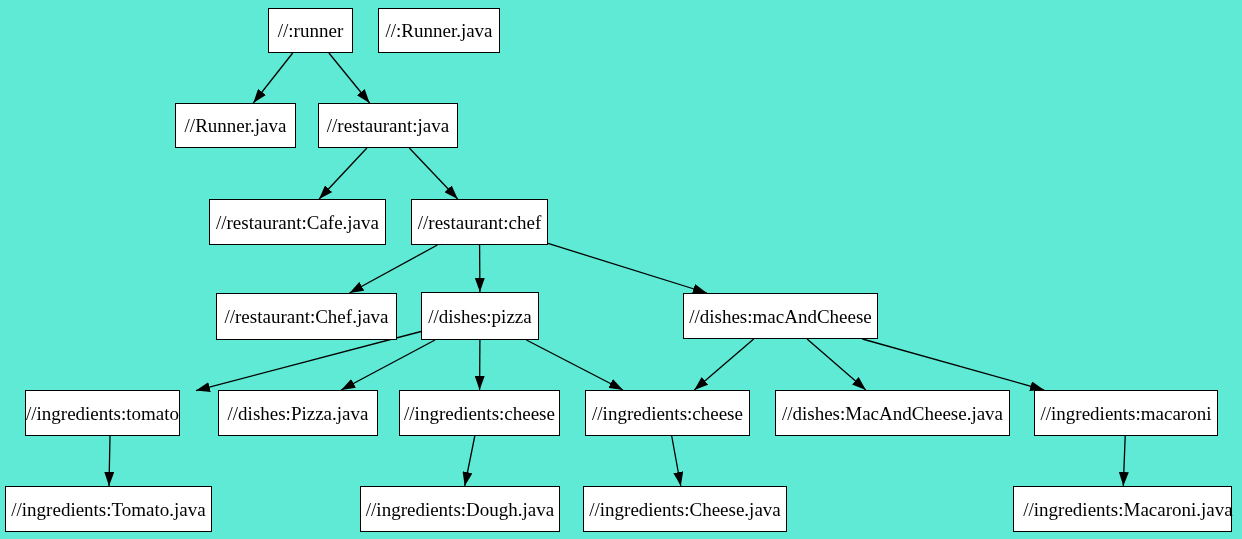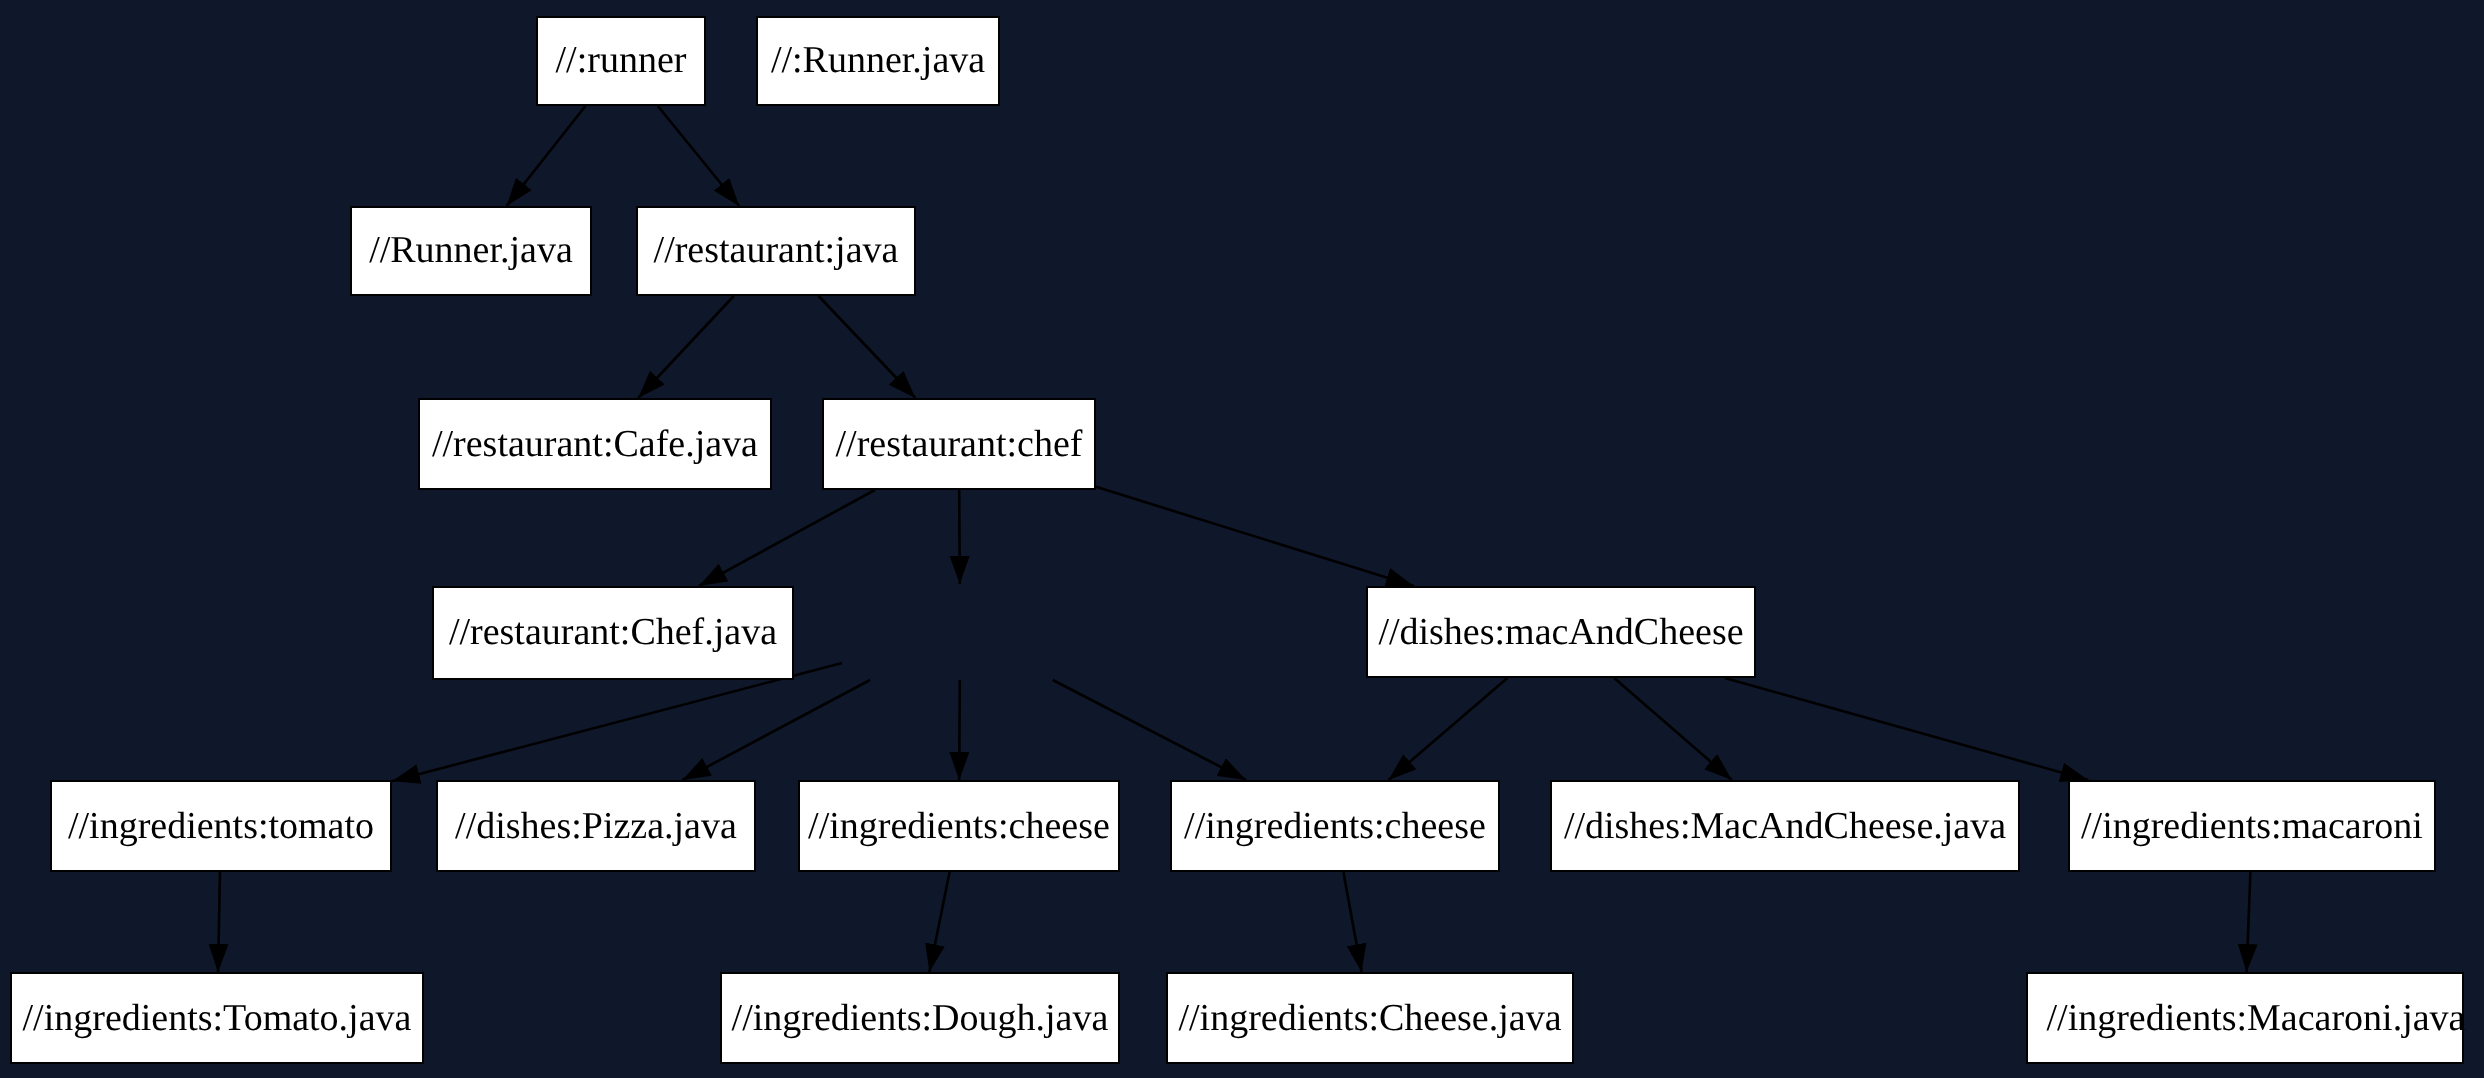--- a/index.html
+++ b/index.html
@@ -1,20 +1,20 @@
 <!DOCTYPE html>
 <html><head>
 <meta charset="utf-8">
 <style>
   html, body { margin: 0; padding: 0; background: #ffffff; }
   .stage {
     position: relative;
     width: 1242px;
     height: 539px;
-    background: #0f172a;
+    background: #5eead4;
     overflow: hidden;
     font-family: "Liberation Serif", serif;
   }
   .edge-layer {
     position: absolute;
     left: 0; top: 0;
     width: 1242px; height: 539px;
     pointer-events: none;
   }
   .node {
@@ -67,23 +67,24 @@
   <div class="node" style="left:268px;  top:8px;   width:85px;  height:45px;">//:runner</div>
   <div class="node" style="left:378px;  top:8px;   width:122px; height:45px;">//:Runner.java</div>
 
   <div class="node" style="left:175px;  top:103px; width:121px; height:45px;">//Runner.java</div>
   <div class="node" style="left:318px;  top:103px; width:140px; height:45px;">//restaurant:java</div>
 
   <div class="node" style="left:209px;  top:199px; width:177px; height:46px;">//restaurant:Cafe.java</div>
   <div class="node" style="left:411px;  top:199px; width:137px; height:46px;">//restaurant:chef</div>
 
   <div class="node" style="left:216px;  top:293px; width:181px; height:47px;">//restaurant:Chef.java</div>
+  <div class="node" style="left:421px;  top:292px; width:118px; height:48px;">//dishes:pizza</div>
   <div class="node" style="left:683px;  top:293px; width:195px; height:46px;">//dishes:macAndCheese</div>
 
-  <div class="node" style="left:25px;   top:390px; width:171px; height:46px;">//ingredients:tomato</div>
+  <div class="node" style="left:25px;   top:390px; width:155px; height:46px;">//ingredients:tomato</div>
   <div class="node" style="left:218px;  top:390px; width:160px; height:46px;">//dishes:Pizza.java</div>
   <div class="node" style="left:399px;  top:390px; width:161px; height:46px;">//ingredients:cheese</div>
   <div class="node" style="left:585px;  top:390px; width:165px; height:46px;">//ingredients:cheese</div>
   <div class="node" style="left:775px;  top:390px; width:235px; height:46px;">//dishes:MacAndCheese.java</div>
   <div class="node" style="left:1034px; top:390px; width:184px; height:46px;">//ingredients:macaroni</div>
 
   <div class="node" style="left:5px;    top:486px; width:207px; height:46px;">//ingredients:Tomato.java</div>
   <div class="node" style="left:360px;  top:486px; width:200px; height:46px;">//ingredients:Dough.java</div>
   <div class="node" style="left:583px;  top:486px; width:204px; height:46px;">//ingredients:Cheese.java</div>
   <div class="node" style="left:1013px; top:486px; width:219px; height:46px;padding-left:11px;">//ingredients:Macaroni.java</div>

